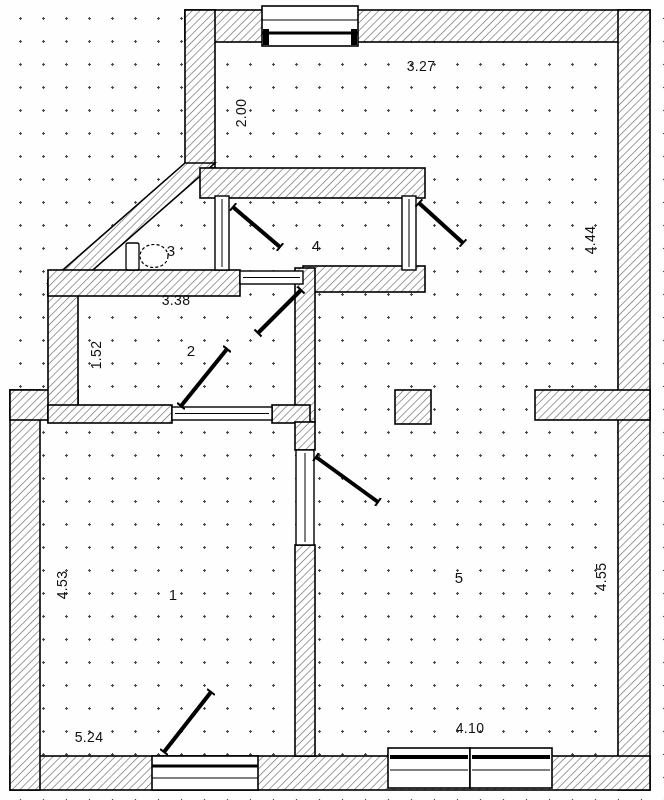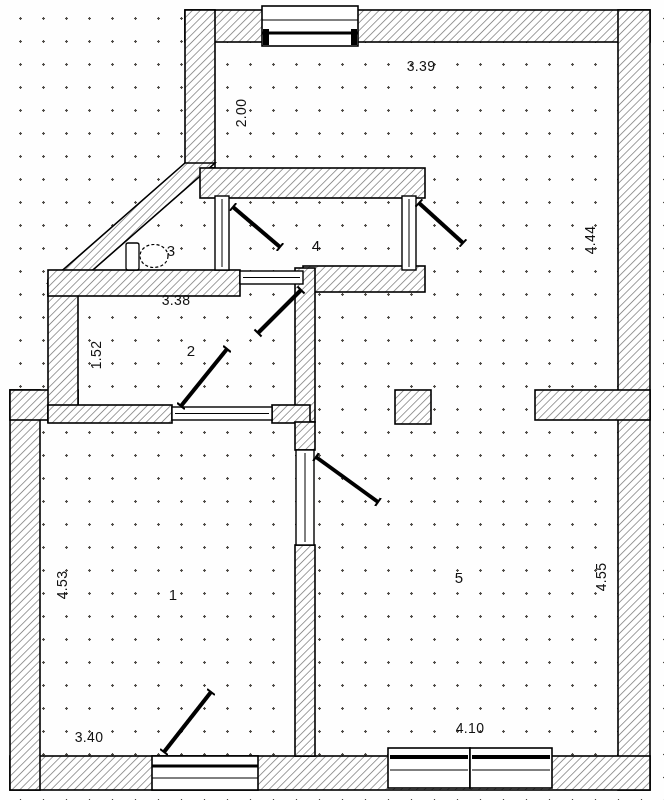--- a/index.html
+++ b/index.html
@@ -107,23 +107,23 @@
       <ellipse cx="154" cy="256" rx="14" ry="11.5" stroke-width="1.2" stroke-dasharray="3 2.2"></ellipse>
     </g>
   </svg>
 
   <div class="lbl room" style="left:173px;top:594px">1</div>
   <div class="lbl room" style="left:191px;top:350px">2</div>
   <div class="lbl room" style="left:171px;top:250px">3</div>
   <div class="lbl room" style="left:316px;top:245px">4</div>
   <div class="lbl room" style="left:459px;top:577px">5</div>
 
-  <div class="lbl" style="left:421px;top:66px">3.39</div>
+  <div class="lbl" style="left:421px;top:66px">3.27</div>
   <div class="lbl v" style="left:241px;top:113px">2.00</div>
   <div class="lbl v" style="left:590px;top:240px">4.44</div>
   <div class="lbl" style="left:176px;top:300px">3.38</div>
   <div class="lbl v" style="left:96px;top:355px">1.52</div>
   <div class="lbl v" style="left:62px;top:585px">4.53</div>
-  <div class="lbl" style="left:89px;top:737px">3.40</div>
+  <div class="lbl" style="left:89px;top:737px">5.24</div>
   <div class="lbl v" style="left:601px;top:577px">4.55</div>
   <div class="lbl" style="left:470px;top:728px">4.10</div>
 
 </div>
 
 </body></html>

